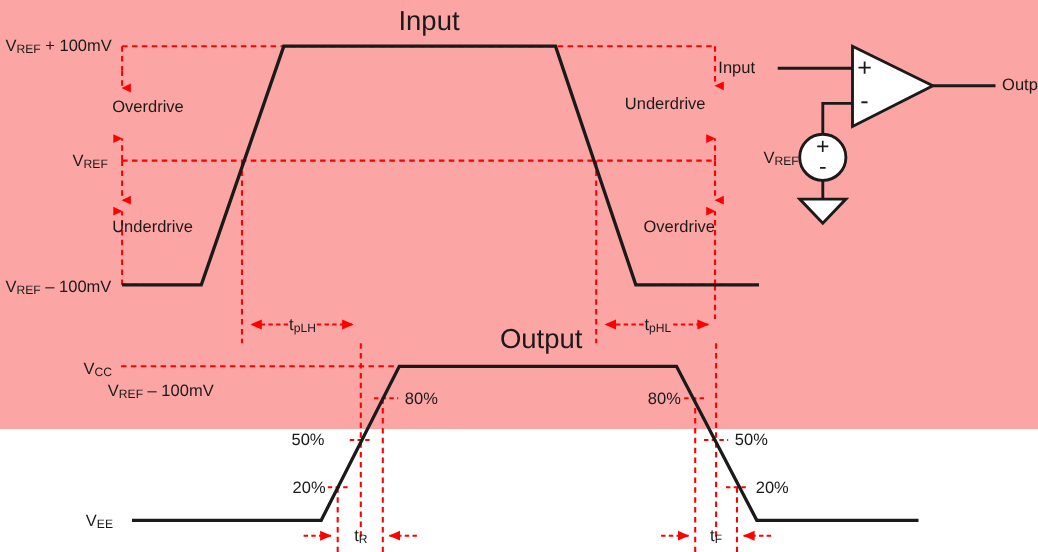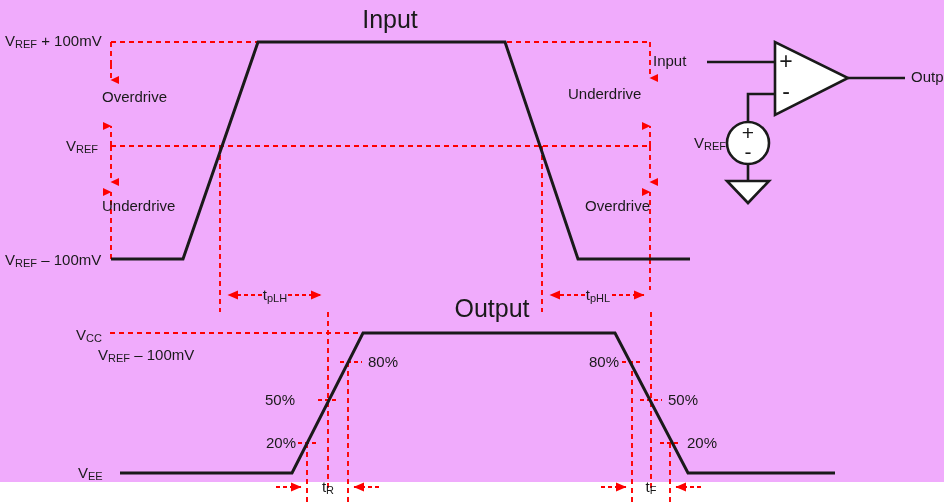--- a/index.html
+++ b/index.html
@@ -9,22 +9,22 @@
   }
   body {
     width: 944px;
     height: 502px;
     font-family: "Liberation Sans", sans-serif;
     overflow: hidden;
   }
   #diagram-root {
     position: relative;
     width: 944px;
-    height: 482px;
-    background: #f0abfc;
+    height: 390px;
+    background: #fca5a5;
   }
   svg.canvas {
     position: absolute;
     top: 0;
     left: 0;
     width: 944px;
     height: 502px;
     display: block;
   }
   .wave { fill: none; stroke: #1a1a1a; stroke-width: 3; stroke-linejoin: miter; stroke-linecap: butt; }

